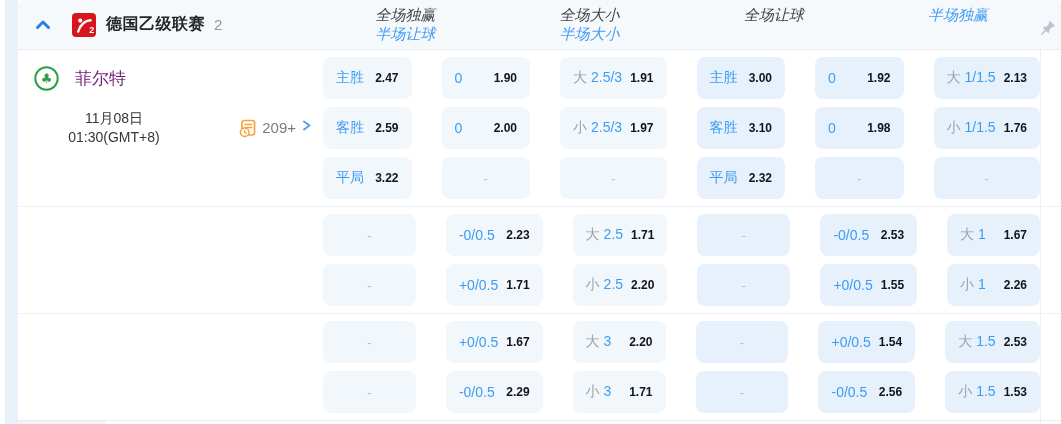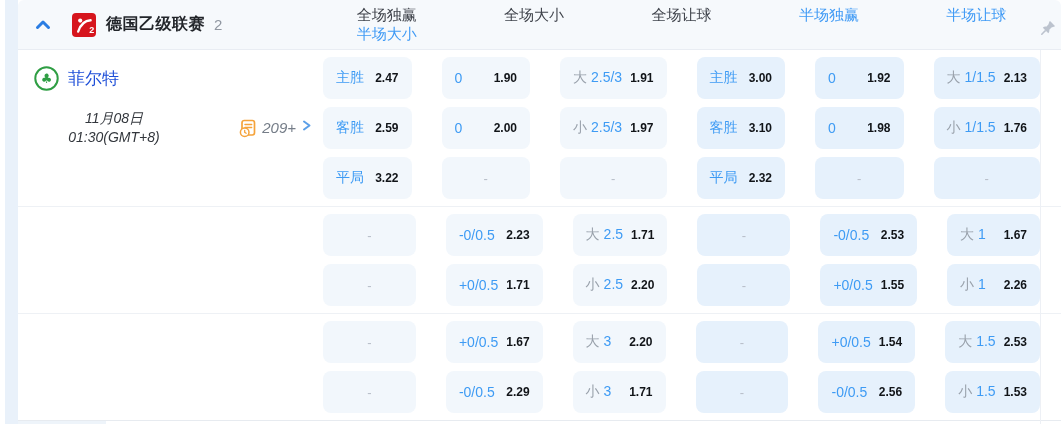--- a/index.html
+++ b/index.html
@@ -17,38 +17,38 @@
   
   .card-header {
     height:50px; background:#f6f9fc; border-bottom:1px solid #e9edf3;
     border-radius:6px 6px 0 0; display:flex; align-items:center; position:relative;
   }
   .hdr-left { width:305px; flex:0 0 305px; display:flex; align-items:center; padding-left:14px; }
   .collapse-btn { width:22px; height:22px; display:flex; align-items:center; justify-content:center; cursor:pointer; }
   .league-logo { width:24px; height:24px; margin-left:18px; flex:0 0 24px; }
   .league-name { margin-left:10px; font-size:16px; font-weight:700; color:#22252a; letter-spacing:0.5px; }
   .league-count { margin-left:9px; font-size:15px; color:#9097a1; font-weight:400; }
-  .hdr-cols { flex:1; display:grid; grid-template-columns:repeat(5,1fr); column-gap:20px; margin-right:21px; }
+  .hdr-cols { flex:1; display:grid; grid-template-columns:repeat(4,1fr); column-gap:20px; margin-right:21px;font-style:italic; }
   .col-head { text-align:center; font-size:15px; color:#3f434b; }
   .col-head.half { color:#3f9af5; }
   .pin-btn { position:absolute; right:5px; top:20px; width:16px; height:16px; cursor:pointer; }
 
   
   .card-body { position:relative; }
   .right-divider { position:absolute; top:0; bottom:0; right:20px; width:1px; background:#edf0f5; }
   .group { display:flex; padding:7px 0; }
   .group + .group { border-top:1px solid #eef1f5; }
   .group-left { width:305px; flex:0 0 305px; display:flex; flex-direction:column; row-gap:8px; padding-left:16px; }
   .odds-grid { flex:1; display:grid; grid-template-columns:repeat(6,1fr); gap:8px 30px; margin-right:21px; grid-auto-rows:42px; }
 
   .info-row { height:42px; display:flex; align-items:center; }
   .team-row { cursor:pointer; }
   .team-badge { width:25px; height:25px; flex:0 0 25px; }
-  .team-name { margin-left:9px; font-size:17px; color:#1d4ed8; font-weight:500; }
-  .meta-row { padding-right:10px;font-style:italic; }
+  .team-name { margin-left:16px; font-size:17px; color:#701a75; font-weight:500; }
+  .meta-row { padding-right:10px; }
   .kickoff { width:160px; text-align:center; font-size:14px; color:#33373d; line-height:19px; }
   .more-markets { margin-left:auto; display:flex; cursor:pointer; }
   .more-markets .cnt { font-size:15px; color:#757d88; margin:0 4px 0 5px; }
 
   
   .cell {
     height:42px; border-radius:8px; background:#f2f7fc;
     display:flex; align-items:center; justify-content:space-between;
     padding:0 13px; cursor:pointer;
   }

